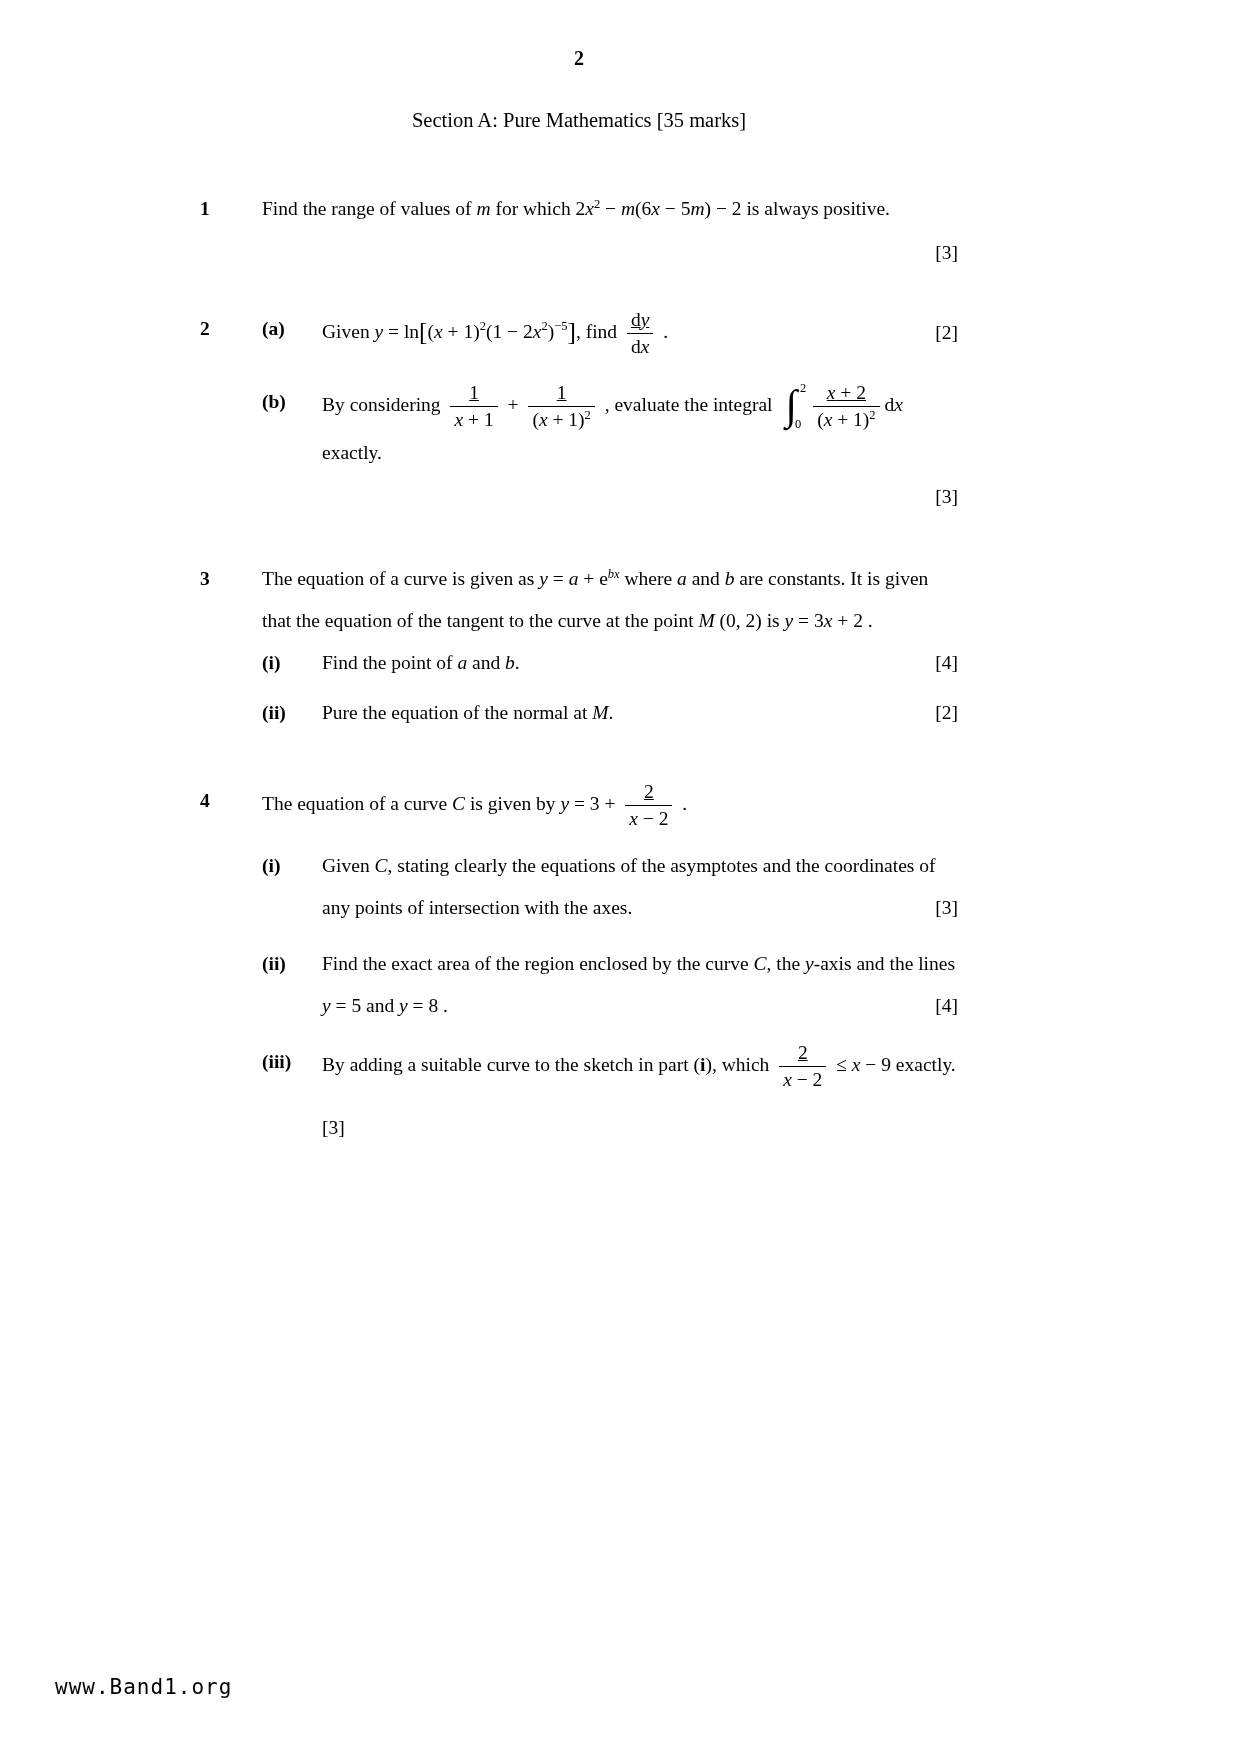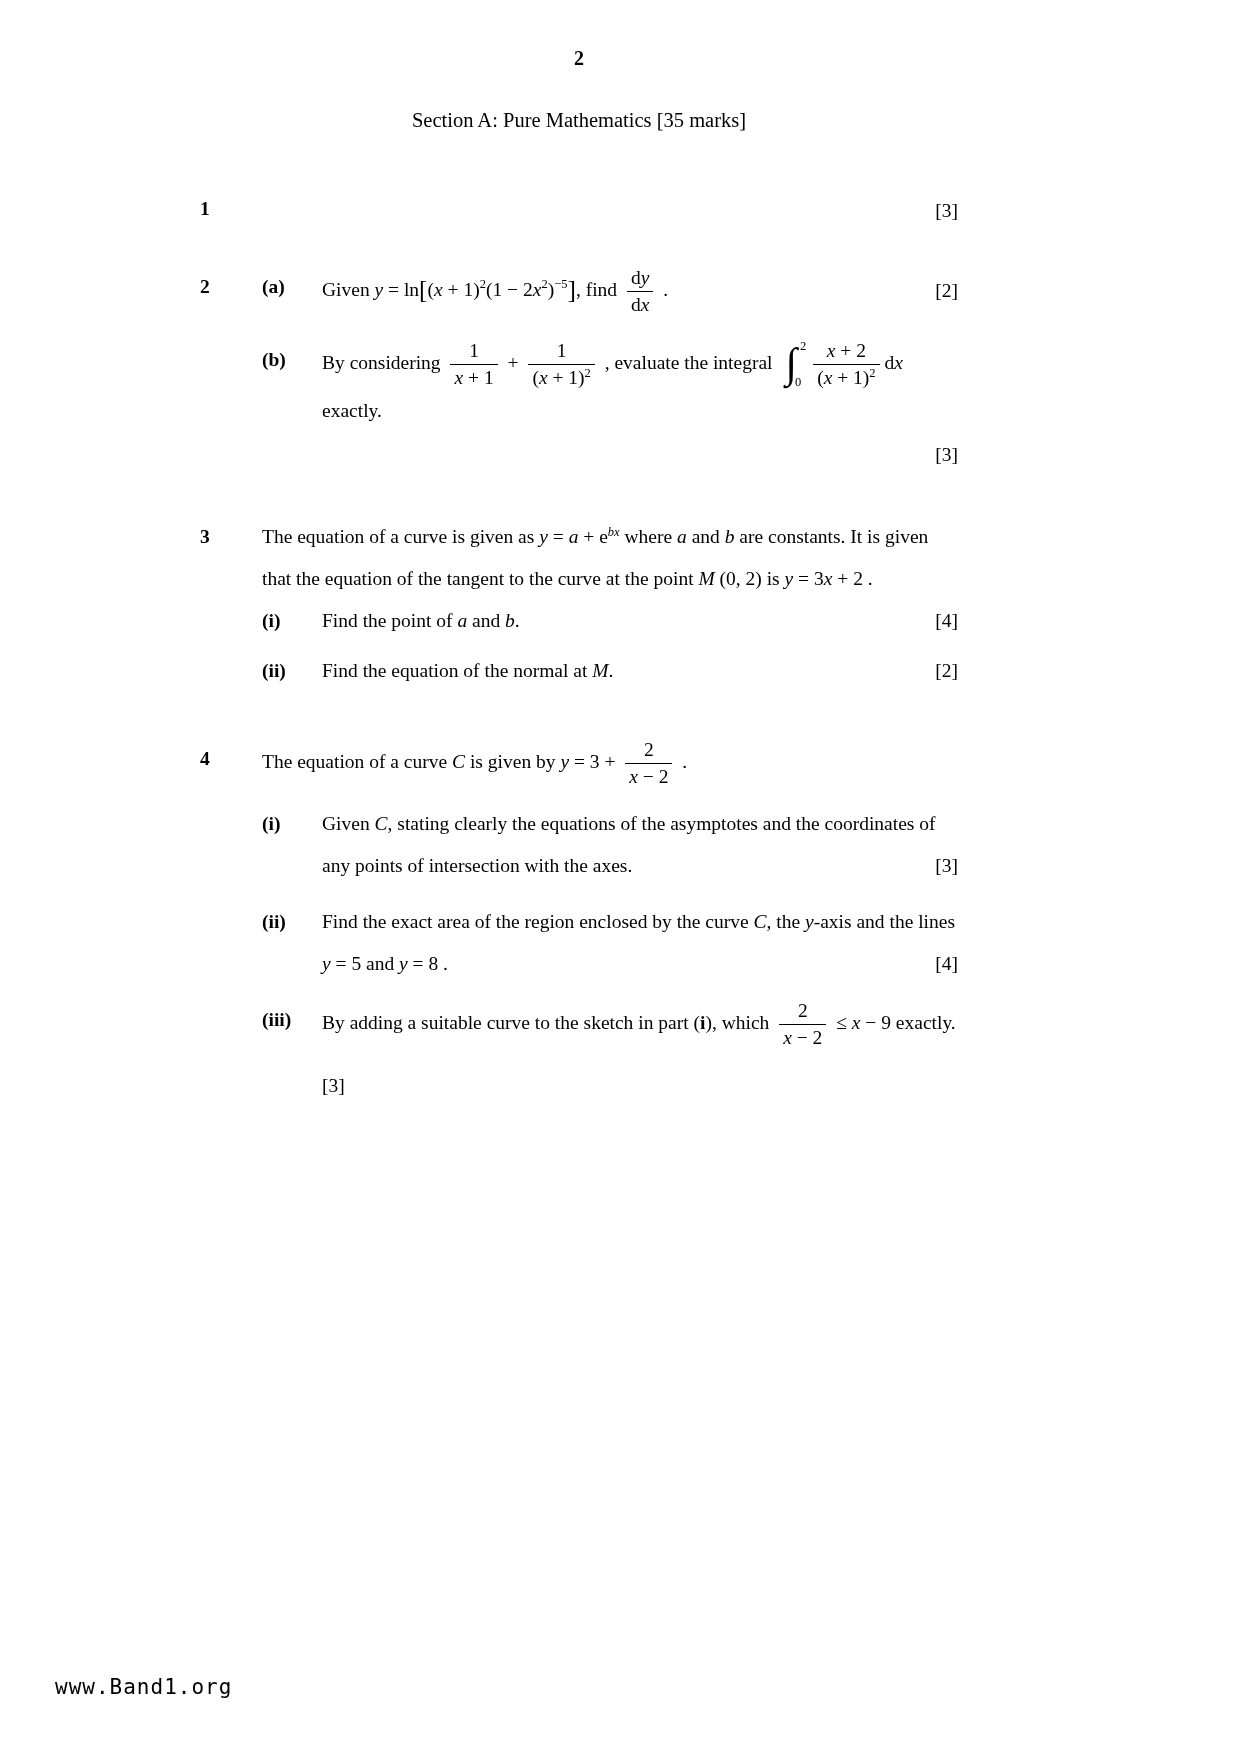--- a/index.html
+++ b/index.html
@@ -33,21 +33,21 @@
   .marks-line{font-size:19.5px;line-height:42px;}
   .marks-line.right{text-align:right;margin-top:2px;}
   .marks-line.left{text-align:left;margin-top:16px;}
 
   .it{font-style:italic;}
   .bd{font-weight:bold;}
   sup{font-size:12.5px;line-height:0;}
   .big{font-size:1.3em;line-height:0;vertical-align:-0.08em;}
 
   .frac{display:inline-block;vertical-align:middle;text-align:center;margin:0 5px;line-height:1.15;font-size:19.5px;}
-  .frac .num{display:block;border-bottom:1.4px solid #000;padding:1px 4px 2px;}
+  .frac .num{display:block;border-bottom:1.4px solid #000;padding:1px 4px 2px;text-decoration:underline;}
   .frac .den{display:block;padding:2px 4px 0;}
 
   .intwrap{display:inline-flex;align-items:center;vertical-align:middle;margin:0 2px 0 8px;}
   .intsign{font-size:42px;line-height:0.9;}
   .limits{display:inline-flex;flex-direction:column;justify-content:space-between;height:48px;font-size:12.5px;line-height:1;}
   .limits .up{margin-left:3px;}
   .limits .lo{margin-left:-2px;}
 
   .footer{
     position:absolute;left:55px;top:1675px;
@@ -59,20 +59,21 @@
 <body>
 
 <div class="sheet">
 
   <div class="page-number">2</div>
   <div class="section-title">Section A: Pure Mathematics [35 marks]</div>
 
   <section class="question q1">
     <div class="qnum">1</div>
     <div class="qbody">
+      <p class="qtext"><span>Find the range of values of </span><span class="it">m</span><span> for which </span><span>2</span><span class="it">x</span><sup>2</sup><span> − </span><span class="it">m</span><span>(6</span><span class="it">x</span><span> − 5</span><span class="it">m</span><span>) − 2 is always positive.</span></p>
       <div class="marks-line right">
         <span class="marks">[3]</span>
       </div>
     </div>
   </section>
 
   <section class="question q2">
     <div class="qnum">2</div>
     <div class="qbody">
 
@@ -112,21 +113,21 @@
         <div class="plabel">(i)</div>
         <div class="ptext-wrap">
           <p class="qtext"><span>Find the point of </span><span class="it">a</span><span> and </span><span class="it">b</span><span>.</span></p>
           <span class="marks abs">[4]</span>
         </div>
       </div>
 
       <div class="part">
         <div class="plabel">(ii)</div>
         <div class="ptext-wrap">
-          <p class="qtext"><span>Find the equation of the normal at </span><span class="it">M</span><span>.</span></p>
+          <p class="qtext"><span>Pure the equation of the normal at </span><span class="it">M</span><span>.</span></p>
           <span class="marks abs">[2]</span>
         </div>
       </div>
     </div>
   </section>
 
   <section class="question q4">
     <div class="qnum">4</div>
     <div class="qbody">
       <p class="qtext"><span>The equation of a curve </span><span class="it">C</span><span> is given by </span><span class="it">y</span><span> = 3 + </span><span class="frac"><span class="num"><span>2</span></span><span class="den"><span class="it">x</span><span> − 2</span></span></span><span> .</span></p>

